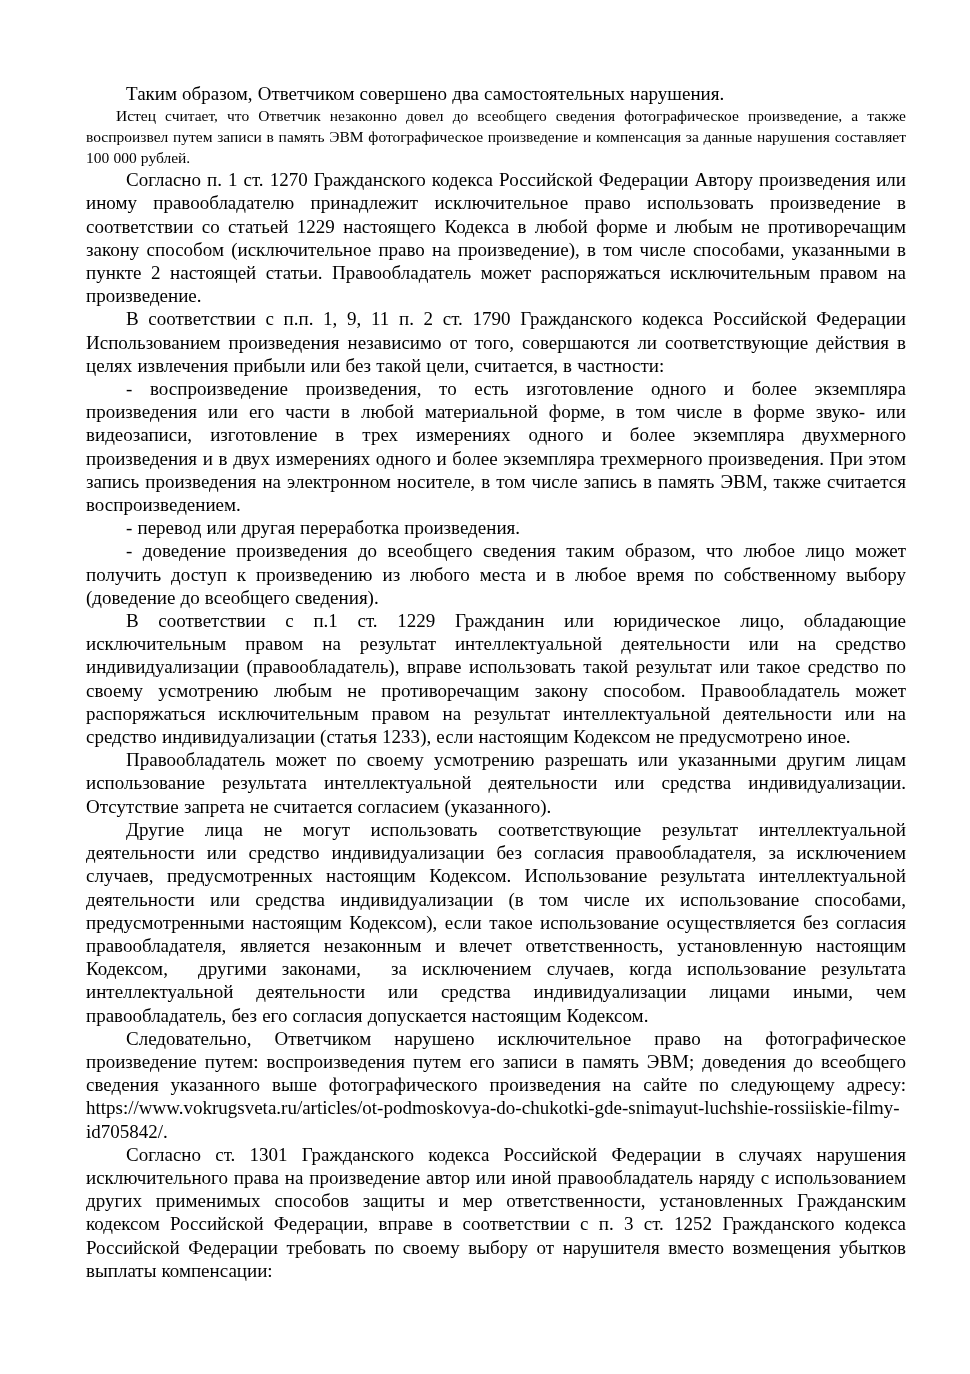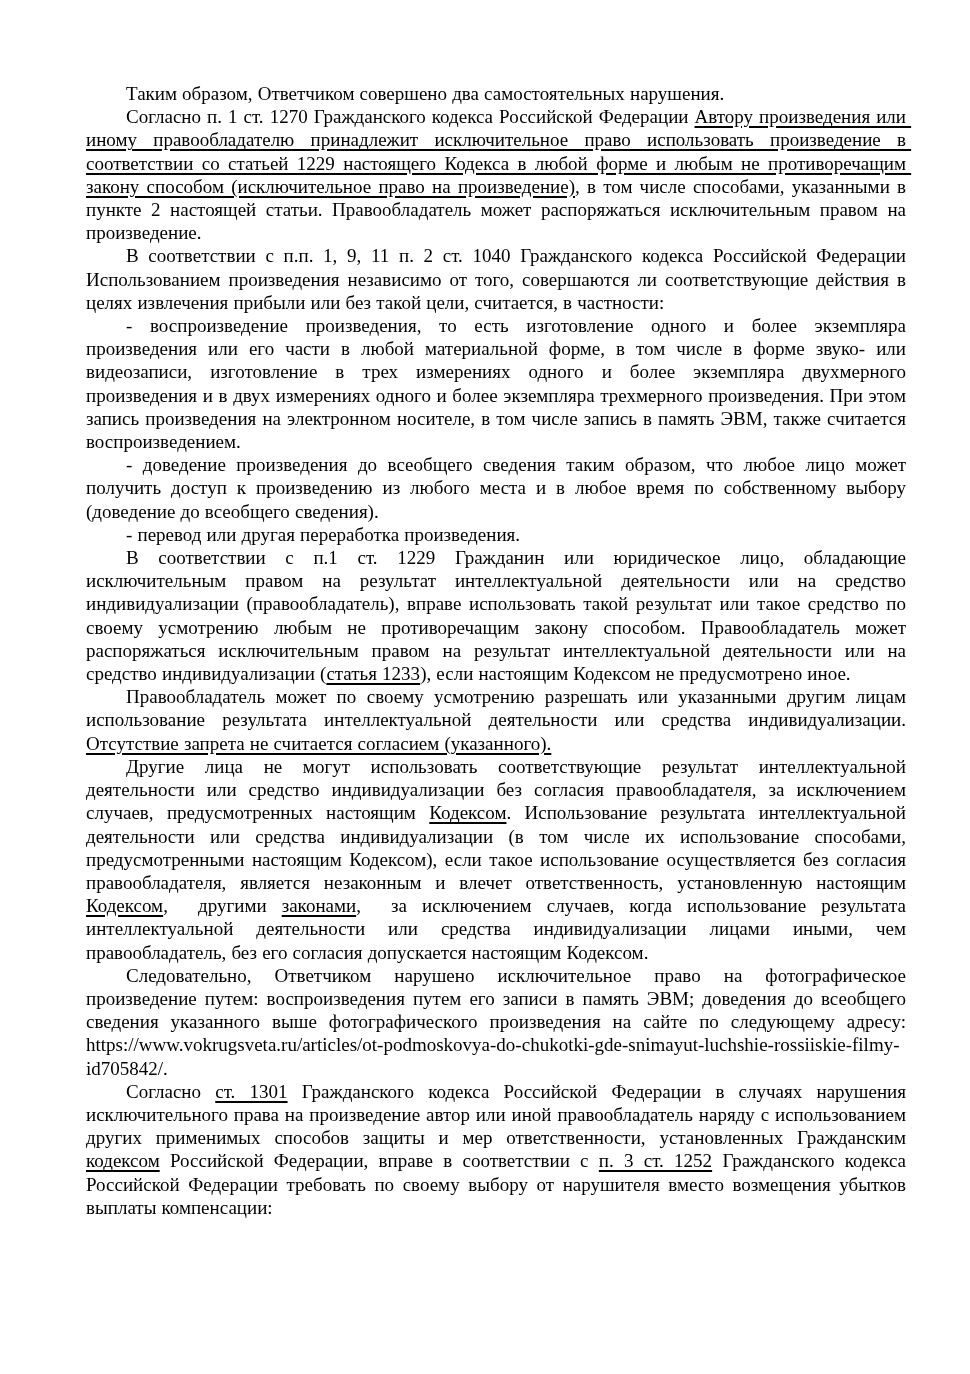--- a/index.html
+++ b/index.html
@@ -35,36 +35,36 @@
     line-height: 23.2px;
     text-indent: 40px;
   }
   p.para.small {
     font-size: 15.5px;
     line-height: 21px;
     text-indent: 30px;
   }
   .run { white-space: pre-wrap; }
   .run.u {
-    text-decoration: underline;
     text-underline-offset: 3px;
     text-decoration-thickness: 1.5px;
   }
 </style>
 </head>
 <body>
 
 <div class="page">
   <div class="doc-body">
 
   <p class="para normal"><span class="run">Таким образом, Ответчиком совершено два самостоятельных нарушения.</span></p>
+      <p class="para small"><span class="run">Истец считает, что Ответчик незаконно довел до всеобщего сведения фотографическое произведение, а также воспроизвел путем записи в память ЭВМ фотографическое произведение и компенсация за данные нарушения составляет 100 000 рублей.</span></p>
       <p class="para normal"><span class="run">Согласно п. 1 ст. 1270 Гражданского кодекса Российской Федерации </span><span class="run u">Автору произведения или иному правообладателю принадлежит исключительное право использовать произведение в соответствии со статьей 1229 настоящего Кодекса в любой форме и любым не противоречащим закону способом (исключительное право на произведение)</span><span class="run">, в том числе способами, указанными в пункте 2 настоящей статьи. Правообладатель может распоряжаться исключительным правом на произведение.</span></p>
-      <p class="para normal"><span class="run">В соответствии с п.п. 1, 9, 11 п. 2 ст. 1040 Гражданского кодекса Российской Федерации Использованием произведения независимо от того, совершаются ли соответствующие действия в целях извлечения прибыли или без такой цели, считается, в частности:</span></p>
+      <p class="para normal"><span class="run">В соответствии с п.п. 1, 9, 11 п. 2 ст. 1790 Гражданского кодекса Российской Федерации Использованием произведения независимо от того, совершаются ли соответствующие действия в целях извлечения прибыли или без такой цели, считается, в частности:</span></p>
       <p class="para normal"><span class="run">- воспроизведение произведения, то есть изготовление одного и более экземпляра произведения или его части в любой материальной форме, в том числе в форме звуко- или видеозаписи, изготовление в трех измерениях одного и более экземпляра двухмерного произведения и в двух измерениях одного и более экземпляра трехмерного произведения. При этом запись произведения на электронном носителе, в том числе запись в память ЭВМ, также считается воспроизведением.</span></p>
+      <p class="para normal"><span class="run">- перевод или другая переработка произведения.</span></p>
       <p class="para normal"><span class="run">- доведение произведения до всеобщего сведения таким образом, что любое лицо может получить доступ к произведению из любого места и в любое время по собственному выбору (доведение до всеобщего сведения).</span></p>
-      <p class="para normal"><span class="run">- перевод или другая переработка произведения.</span></p>
       <p class="para normal"><span class="run">В соответствии с п.1 ст. 1229 Гражданин или юридическое лицо, обладающие исключительным правом на результат интеллектуальной деятельности или на средство индивидуализации (правообладатель), вправе использовать такой результат или такое средство по своему усмотрению любым не противоречащим закону способом. Правообладатель может распоряжаться исключительным правом на результат интеллектуальной деятельности или на средство индивидуализации (</span><span class="run u">статья 1233</span><span class="run">), если настоящим Кодексом не предусмотрено иное.</span></p>
       <p class="para normal"><span class="run">Правообладатель может по своему усмотрению разрешать или указанными другим лицам использование результата интеллектуальной деятельности или средства индивидуализации. </span><span class="run u">Отсутствие запрета не считается согласием (указанного).</span></p>
       <p class="para normal"><span class="run">Другие лица не могут использовать соответствующие результат интеллектуальной деятельности или средство индивидуализации без согласия правообладателя, за исключением случаев, предусмотренных настоящим </span><span class="run u">Кодексом</span><span class="run">. Использование результата интеллектуальной деятельности или средства индивидуализации (в том числе их использование способами, предусмотренными настоящим Кодексом), если такое использование осуществляется без согласия правообладателя, является незаконным и влечет ответственность, установленную настоящим </span><span class="run u">Кодексом</span><span class="run">,  другими </span><span class="run u">законами</span><span class="run">,  за исключением случаев, когда использование результата интеллектуальной деятельности или средства индивидуализации лицами иными, чем правообладатель, без его согласия допускается настоящим Кодексом.</span></p>
       <p class="para normal"><span class="run">Следовательно, Ответчиком нарушено исключительное право на фотографическое произведение путем: воспроизведения путем его записи в память ЭВМ; доведения до всеобщего сведения указанного выше фотографического произведения на сайте по следующему адресу: https://www.vokrugsveta.ru/articles/ot-podmoskovya-do-chukotki-gde-snimayut-luchshie-rossiiskie-filmy-id705842/.</span></p>
       <p class="para normal"><span class="run">Согласно </span><span class="run u">ст. 1301</span><span class="run"> Гражданского кодекса Российской Федерации в случаях нарушения исключительного права на произведение автор или иной правообладатель наряду с использованием других применимых способов защиты и мер ответственности, установленных Гражданским </span><span class="run u">кодексом</span><span class="run"> Российской Федерации, вправе в соответствии с </span><span class="run u">п. 3 ст. 1252</span><span class="run"> Гражданского кодекса Российской Федерации требовать по своему выбору от нарушителя вместо возмещения убытков выплаты компенсации:</span></p>
     </div>
 </div>
 
 </body></html>

